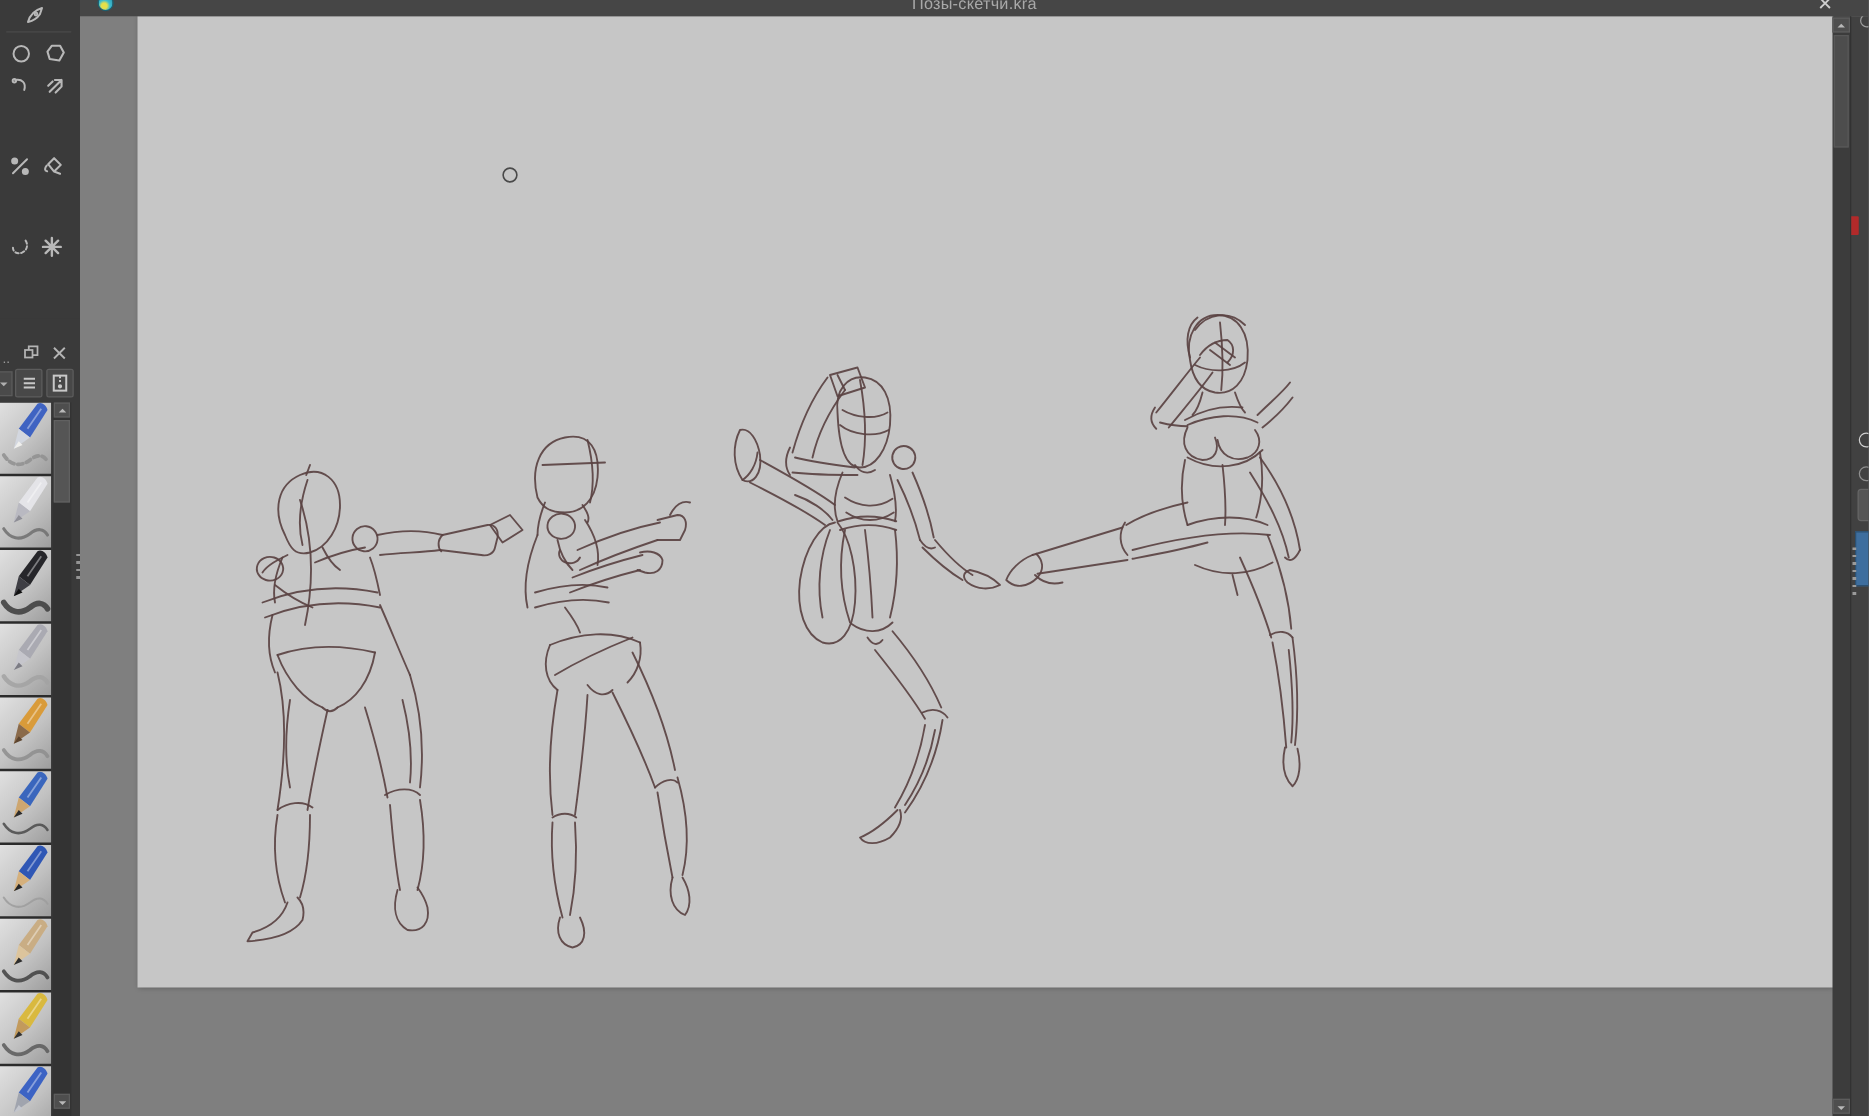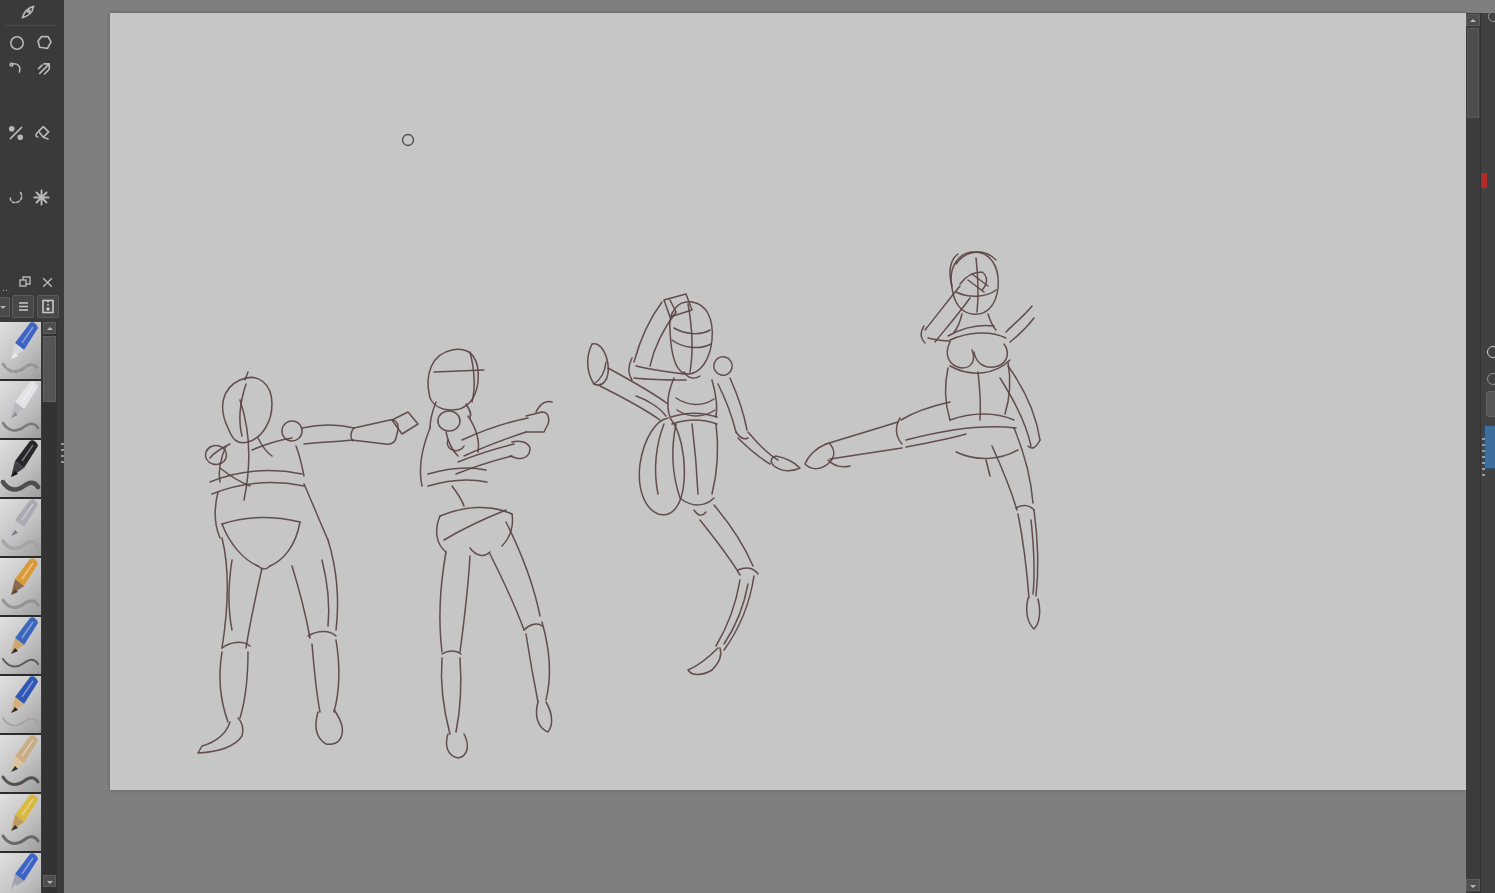--- a/index.html
+++ b/index.html
@@ -78,20 +78,25 @@
              background:repeating-linear-gradient(#9a9a9a 0 2px, transparent 2px 6px); }
 
   .splitter-dots { position:absolute; left:61px; top:443px; width:3px; height:22px; z-index:7;
                    background:repeating-linear-gradient(#949494 0 2px, transparent 2px 6px); cursor:col-resize; }
 </style>
 </head>
 <body>
 
 <div class="app">
 
+  <div class="titlebar">
+    <div class="app-icon"></div>
+    <div class="title-text">Позы-скетчи.kra</div>
+    <div class="close-btn">✕</div>
+  </div>
 
   <div class="left-col">
     <div class="toolbox">
       <div class="tool-btn" style="left:16px;top:0px">
         <svg width="18" height="18" viewBox="0 0 16 16">
           <path d="M3 13 C4.5 7.5 8 4.5 13 3 L11.5 7.5 C9.5 10.5 6.5 12.2 3 13 Z"></path>
             <circle cx="8.7" cy="7.3" r="1"></circle>
           </svg>
       </div>
       <div class="tb-sep"></div>

